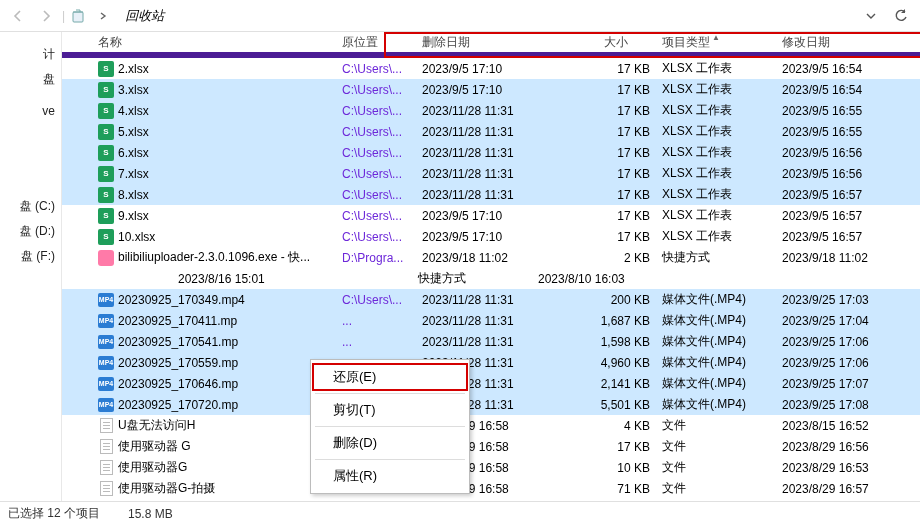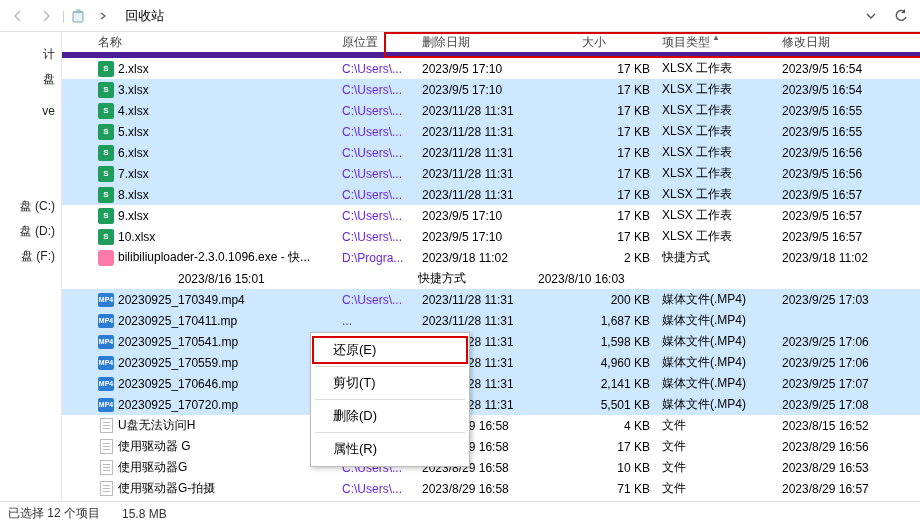--- a/index.html
+++ b/index.html
@@ -3,34 +3,34 @@
 <meta charset="utf-8">
 <style>
 * { margin: 0; padding: 0; box-sizing: border-box; font-family: "Microsoft YaHei", "Segoe UI", sans-serif; font-size: 12px; }
 body { width: 920px; height: 525px; background: #fff; overflow: hidden; display: flex; flex-direction: column; }
 
 .toolbar { display: flex; align-items: center; height: 32px; padding: 0 6px; border-bottom: 1px solid #e0e0e0; gap: 4px; }
 .toolbar .nav-btn { width: 24px; height: 24px; display: flex; align-items: center; justify-content: center; color: #555; cursor: pointer; }
 .toolbar .nav-btn.disabled { color: #ccc; }
 .toolbar .pipe { color: #ccc; }
 .toolbar .icon-slot { width: 18px; height: 18px; display: flex; align-items: center; justify-content: center; }
-.toolbar .title { margin-left: 6px; font-size: 13px; flex: 1; }
+.toolbar .title { margin-left: 6px; font-size: 13px; flex: 1; font-style: italic; }
 .toolbar .right-btn { width: 26px; height: 26px; display: flex; align-items: center; justify-content: center; color: #555; }
 
 .main { flex: 1; display: flex; overflow: hidden; }
 .sidebar { width: 62px; border-right: 1px solid #e8e8e8; padding-top: 2px; }
 .side-item { padding: 4px 6px 4px 0; text-align: right; font-size: 12px; color: #222; white-space: nowrap; overflow: hidden; }
 
 .filepane { flex: 1; display: flex; flex-direction: column; overflow: hidden; position: relative; }
 .header-row { display: flex; align-items: center; height: 26px; color: #444; border-bottom: 6px solid #4c1d95; padding-left: 30px; user-select: none; }
 .header-row .col { padding: 0 6px; }
 .col-name { width: 244px; }
 .col-loc  { width: 80px; }
 .col-del  { width: 160px; }
-.col-size { width: 80px; text-align: left; }
+.col-size { width: 80px; text-align: center; }
 .col-type { width: 120px; }
 .col-mod  { width: 140px; }
 .header-box { position: absolute; top: 0; left: 322px; width: 540px; height: 26px; border: 2px solid #d40000; pointer-events: none; }
 
 .rows { flex: 1; overflow: hidden; }
 .row { display: flex; align-items: center; height: 21px; padding-left: 30px; }
 .row.selected { background: #cde8ff; }
 .row .cell { padding: 0 6px; overflow: hidden; white-space: nowrap; text-overflow: ellipsis; }
 .row .icon { width: 16px; height: 16px; margin-right: 4px; flex-shrink: 0; display: inline-flex; align-items: center; justify-content: center; }
 .cell-name { width: 244px; display: flex; align-items: center; }
@@ -40,26 +40,26 @@
 .cell-type { width: 120px; }
 .cell-mod  { width: 140px; }
 
 .ic-xlsx { background:#1e9e5a; color:#fff; font-size:8px; font-weight:bold; border-radius:2px; width:16px; height:16px; line-height:16px; text-align:center; }
 .ic-mp4  { background:#2b7cd3; color:#fff; font-size:7px; font-weight:bold; border-radius:2px; width:16px; height:14px; line-height:14px; text-align:center; }
 .ic-doc  { border:1px solid #bbb; width:13px; height:15px; background:#fff; position:relative; }
 .ic-doc::after { content:""; position:absolute; top:3px; left:2px; right:2px; height:1px; background:#bbb; box-shadow:0 3px 0 #bbb, 0 6px 0 #bbb; }
 .ic-exe  { background:#ff7aa8; width:16px; height:16px; border-radius:3px; }
 .ic-sec  { background:#ff5a3c; width:16px; height:16px; border-radius:3px; }
 
-.ctxmenu { position: absolute; left: 248px; top: 300px; width: 160px; background:#fff; border:1px solid #bcbcbc; box-shadow: 2px 2px 4px rgba(0,0,0,.2); padding: 4px 2px; z-index: 10; }
+.ctxmenu { position: absolute; left: 248px; top: 327px; width: 160px; background:#fff; border:1px solid #bcbcbc; box-shadow: 2px 2px 4px rgba(0,0,0,.2); padding: 4px 2px; z-index: 10; }
 .ctxmenu .mi { padding: 4px 20px; font-size: 13px; cursor: default; }
 .ctxmenu .mi.hl { outline: 2px solid #d40000; outline-offset: -1px; }
 .ctxmenu .sep { height:1px; background:#ddd; margin:3px 2px; }
 
-.status { height: 24px; border-top:1px solid #e0e0e0; display:flex; align-items:center; padding:0 8px; gap:22px; color:#333; }
+.status { height: 24px; border-top:1px solid #e0e0e0; display:flex; align-items:center; padding:0 8px; gap:28px; color:#333; }
 
 .sort-caret { font-size: 8px; position: relative; top: -6px; left: 2px; color:#666; }
 svg { display:block; }
 </style>
 </head>
 <body>
 
 <div class="toolbar">
   <div class="nav-btn disabled">
     <svg width="14" height="14">
@@ -285,20 +285,21 @@
           <div class="cell cell-name">
             <span class="icon">
               <span class="ic-mp4">MP4</span>
             </span>
             <span>20230925_170411.mp</span>
           </div>
           <div class="cell cell-loc">...</div>
           <div class="cell cell-del">2023/11/28 11:31</div>
           <div class="cell cell-size">1,687 KB</div>
           <div class="cell cell-type">媒体文件(.MP4)</div>
+          <div class="cell cell-mod">2023/9/25 17:04</div>
         </div>
         <div class="row selected">
           <div class="cell cell-name">
             <span class="icon">
               <span class="ic-mp4">MP4</span>
             </span>
             <span>20230925_170541.mp</span>
           </div>
           <div class="cell cell-loc">...</div>
           <div class="cell cell-del">2023/11/28 11:31</div>

